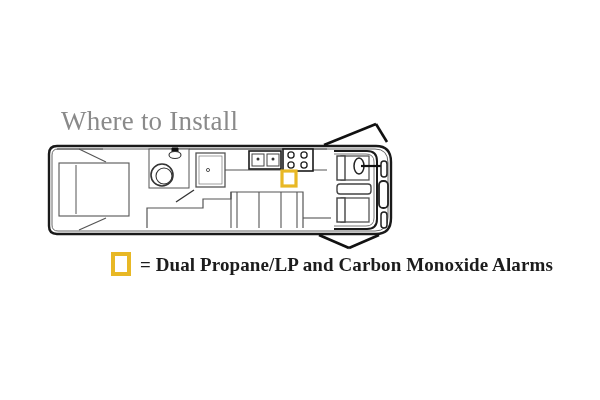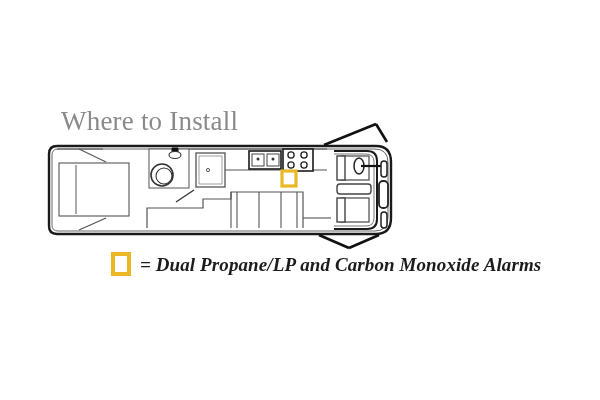--- a/index.html
+++ b/index.html
@@ -66,21 +66,20 @@
     background: #ffffff;
     flex: none;
   }
   .legend-text {
     font-family: "Liberation Serif", serif;
     font-size: 19px;
     font-weight: 700;
     color: #1c1c1c;
     letter-spacing: 0.1px;
     line-height: 1;
-    font-style: italic;
   }
 </style>
 </head>
 <body>
 
 <div id="diagram-root">
 
   <div class="title">Where to Install</div>
 
   <div class="floorplan">

